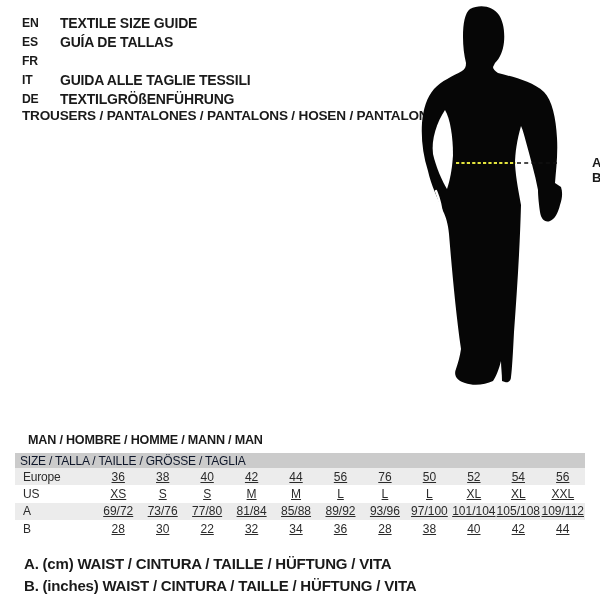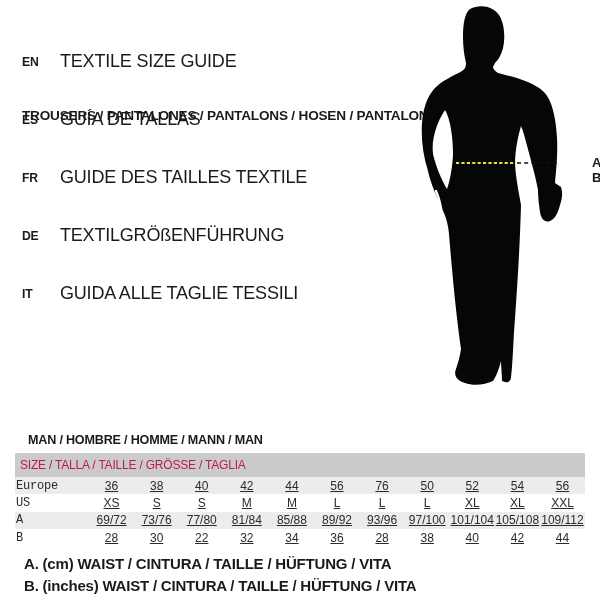--- a/index.html
+++ b/index.html
@@ -1,44 +1,44 @@
 <!DOCTYPE html>
 <html><head>
 <meta charset="utf-8">
 <style>
   html,body{margin:0;padding:0;background:#fff;}
   .page{position:relative;width:600px;height:600px;background:#ffffff;overflow:hidden;
         font-family:"Liberation Sans", sans-serif;color:#1a1a1a;}
 
   
   .lang-block{position:absolute;left:22px;top:13px;}
-  .lang-row{display:flex;height:19px;align-items:center;margin-top:39px;}
+  .lang-row{display:flex;height:19px;align-items:center;}
   .lang-code{width:38px;font-size:12.2px;font-weight:bold;letter-spacing:-0.2px;}
-  .lang-label{font-size:18px;font-weight:normal;letter-spacing:-0.2px;white-space:nowrap;}
+  .lang-label{font-size:14px;font-weight:bold;letter-spacing:-0.2px;white-space:nowrap;}
 
   
   .garment{position:absolute;left:22px;top:108px;margin:0;font-size:13.6px;font-weight:bold;
            letter-spacing:-0.2px;white-space:nowrap;}
 
   
   .silhouette{position:absolute;left:410px;top:0;width:190px;height:410px;margin:0;}
   .ab-label{position:absolute;left:592px;top:155px;font-size:13px;font-weight:bold;letter-spacing:-0.2px;}
 
   
   .gender{position:absolute;left:20px;top:425px;margin:8px;font-size:12.6px;font-weight:bold;
           letter-spacing:-0.2px;white-space:nowrap;}
 
   
   .size-table{position:absolute;left:15px;top:453px;width:570px;font-size:12px;color:#2b2b2b;}
-  .thead{height:24px;background:#cbcbcb;display:flex;align-items:center;padding-left:5px;
-         letter-spacing:-0.2px;color:#be185d;}
+  .thead{height:15px;background:#cbcbcb;display:flex;align-items:center;padding-left:5px;
+         letter-spacing:-0.2px;color:#0f172a;}
   .trow{height:17.4px;display:flex;align-items:center;}
   .trow:nth-of-type(odd){background:#ffffff;}
   .trow:nth-of-type(even){background:#ececec;}
-  .tlabel{width:73px;padding-left:1px;letter-spacing:-0.2px;font-family:Liberation Mono, monospace;}
+  .tlabel{width:73px;padding-left:8px;letter-spacing:-0.2px;}
   .tcell{flex:1;text-align:center;white-space:nowrap;text-decoration:underline;}
 
   
   .notes{position:absolute;left:20px;top:551px;}
   .notes p{margin:4px;line-height:18.4px;font-size:15px;font-weight:bold;letter-spacing:-0.2px;white-space:nowrap;}
 </style>
 </head>
 <body>
 
 <div class="page">
@@ -47,29 +47,28 @@
     <div class="lang-row">
       <span class="lang-code">EN</span>
       <span class="lang-label">TEXTILE SIZE GUIDE</span>
     </div>
     <div class="lang-row">
       <span class="lang-code">ES</span>
       <span class="lang-label">GUÍA DE TALLAS</span>
     </div>
     <div class="lang-row">
       <span class="lang-code">FR</span>
-      <span class="lang-label">GUIDE DES TAILLES TEXTILE</span>
+    </div>
+    <div class="lang-row">
+      <span class="lang-code">IT</span>
+      <span class="lang-label">GUIDA ALLE TAGLIE TESSILI</span>
     </div>
     <div class="lang-row">
       <span class="lang-code">DE</span>
       <span class="lang-label">TEXTILGRÖßENFÜHRUNG</span>
-    </div>
-    <div class="lang-row">
-      <span class="lang-code">IT</span>
-      <span class="lang-label">GUIDA ALLE TAGLIE TESSILI</span>
     </div>
   </section>
 
   <h1 class="garment">TROUSERS / PANTALONES / PANTALONS / HOSEN / PANTALONI</h1>
 
   <figure class="silhouette">
     <svg width="190" height="410" viewBox="410 0 190 410" xmlns="http://www.w3.org/2000/svg">
 
       <path fill="#060606" d="
         M 470,9

